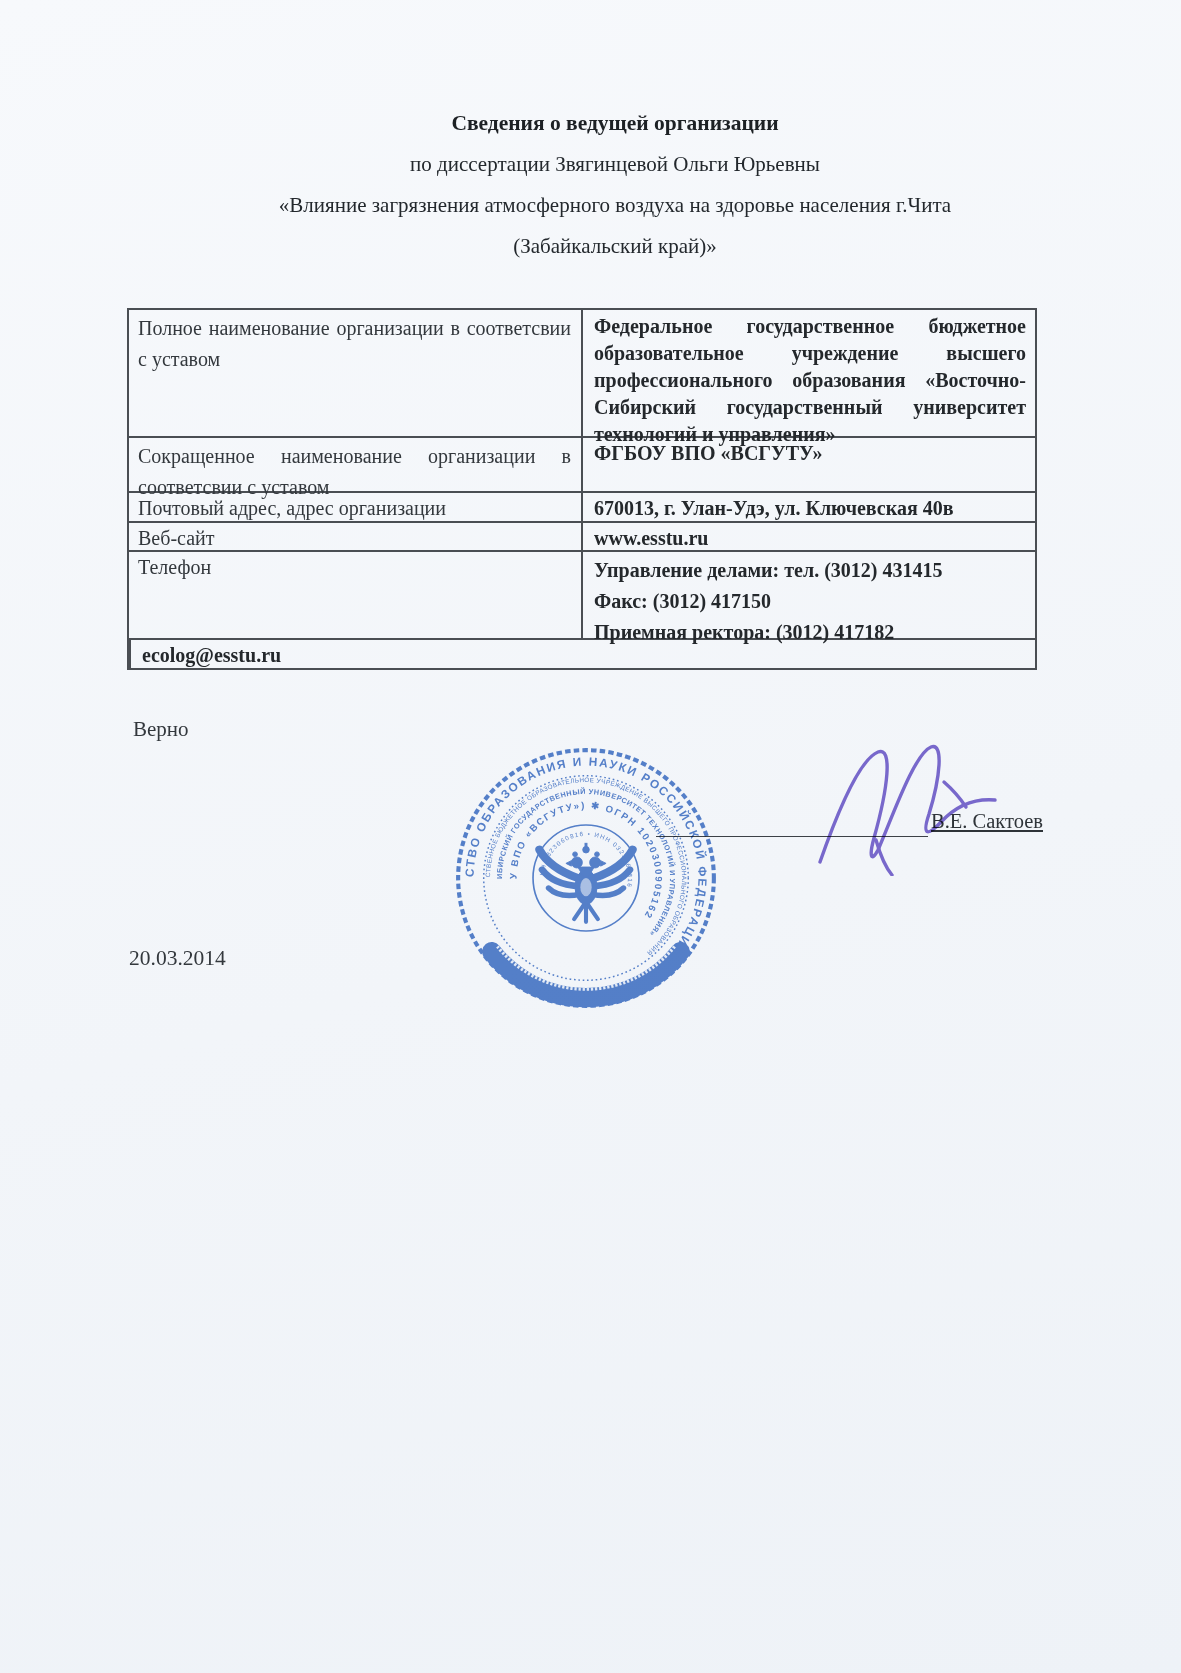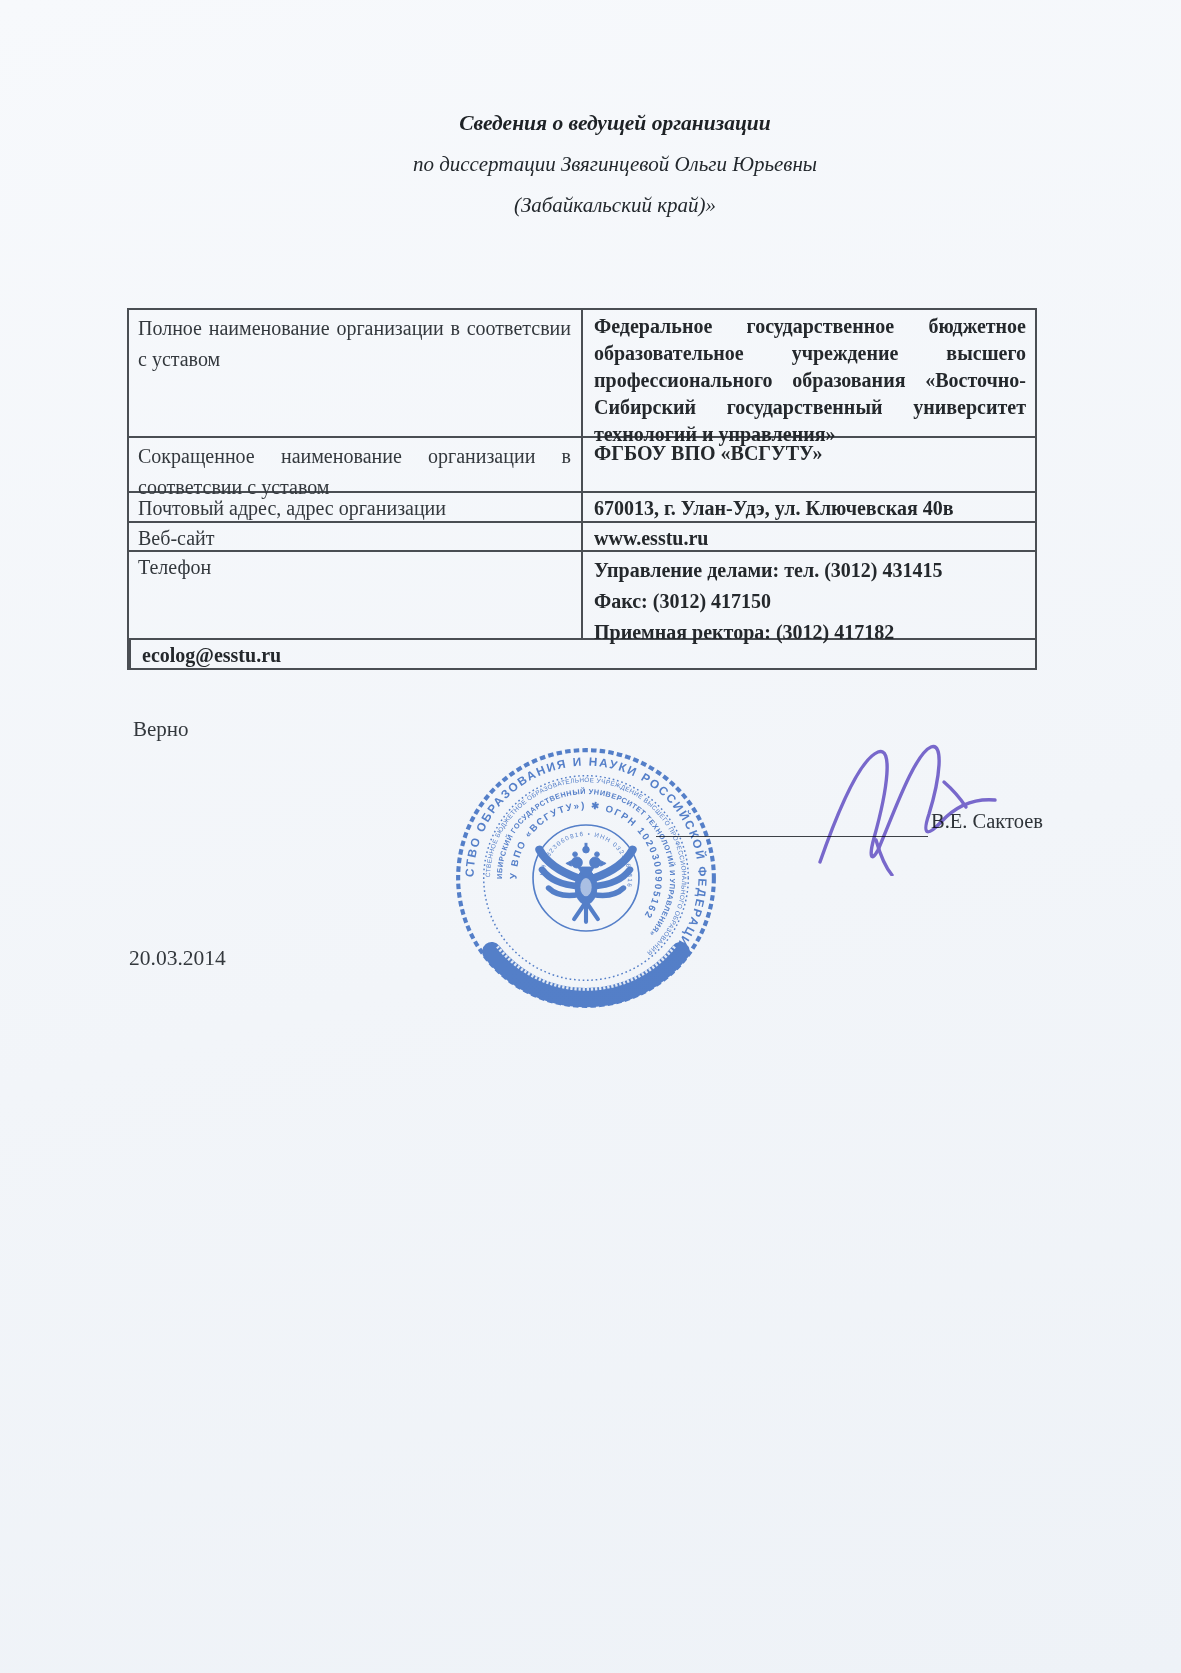--- a/index.html
+++ b/index.html
@@ -8,53 +8,54 @@
     background:linear-gradient(165deg,#f7f9fc 0%,#f2f5f9 55%,#eef2f7 100%);
     font-family:"Liberation Serif", serif;
     color:#2e3338;
     position:relative;
     overflow:hidden;
   }
   .page{position:absolute;inset:0;}
 
   
   .header{position:absolute;left:90px;top:112px;width:1050px;text-align:center;color:#23282d;}
-  .header .line{font-size:21px;line-height:22px;margin-bottom:19px;font-style:italic;}
+  .header .line{font-size:21px;line-height:22px;margin-bottom:19px;}
   .header .line.title{font-weight:bold;font-size:21.5px;color:#1d2125;}
 
   
   .info-table{position:absolute;left:127px;top:308px;width:906px;border:2px solid #4a4e53;}
   .trow{display:flex;border-top:2px solid #4a4e53;}
   .trow:first-child{border-top:none;border-radius:31px;}
   .cell-l{width:452px;padding:3px 10px 0 9px;font-size:20px;line-height:31px;text-align:justify;color:#33383d;box-sizing:border-box;}
   .cell-r{flex:1;border-left:2px solid #4a4e53;padding:3px 9px 0 11px;font-weight:bold;font-size:20px;line-height:27px;text-align:justify;color:#24282c;box-sizing:border-box;}
   .r1{height:126px}.r2{height:53px}.r3{height:28px}.r4{height:27px}.r5{height:86px}.r6{height:28px}
   .r2 .cell-l,.r5 .cell-r{line-height:31px;}
   .r3 .cell-l,.r4 .cell-l,.r6 .cell-l,.r5 .cell-l{line-height:25px;text-align:left;}
   .r3 .cell-r,.r4 .cell-r,.r6 .cell-r,.r2 .cell-r{line-height:24px;text-align:left;}
 
   
   .verno{position:absolute;left:133px;top:717px;font-size:21px;color:#33383d;}
   .sig-label{position:absolute;left:133px;top:810px;font-size:20.5px;color:#2e3338;white-space:nowrap;}
   .sig-line{position:absolute;left:656px;top:836px;width:272px;border-top:1.6px solid #3c4146;}
-  .sig-name{position:absolute;left:931px;top:810px;font-size:20.5px;color:#2e3338;white-space:nowrap;}
+  .sig-name{position:absolute;left:931px;top:810px;font-size:20.5px;color:#2e3338;white-space:nowrap;text-decoration:underline;}
   .doc-date{position:absolute;left:129px;top:946px;font-size:21.5px;color:#33383d;}
 
   
   .stamp{position:absolute;left:449px;top:741px;width:274px;height:274px;mix-blend-mode:multiply;opacity:.92;}
   .autograph{position:absolute;left:792px;top:736px;width:230px;height:140px;mix-blend-mode:multiply;}
 </style>
 </head>
 <body>
 
 <div class="page">
 
   <div class="header">
     <div class="line title">Сведения о ведущей организации</div>
     <div class="line">по диссертации Звягинцевой Ольги Юрьевны</div>
+    <div class="line">«Влияние загрязнения атмосферного воздуха на здоровье населения г.Чита</div>
     <div class="line">(Забайкальский край)»</div>
   </div>
 
   <div class="info-table">
     <div class="trow r1">
       <div class="cell-l">Полное наименование организации в соответсвии с уставом</div>
       <div class="cell-r">Федеральное государственное бюджетное образовательное учреждение высшего профессионального образования «Восточно-Сибирский государственный университет технологий и управления»</div>
     </div>
     <div class="trow r2">
       <div class="cell-l">Сокращенное наименование организации в соответсвии с уставом</div>

